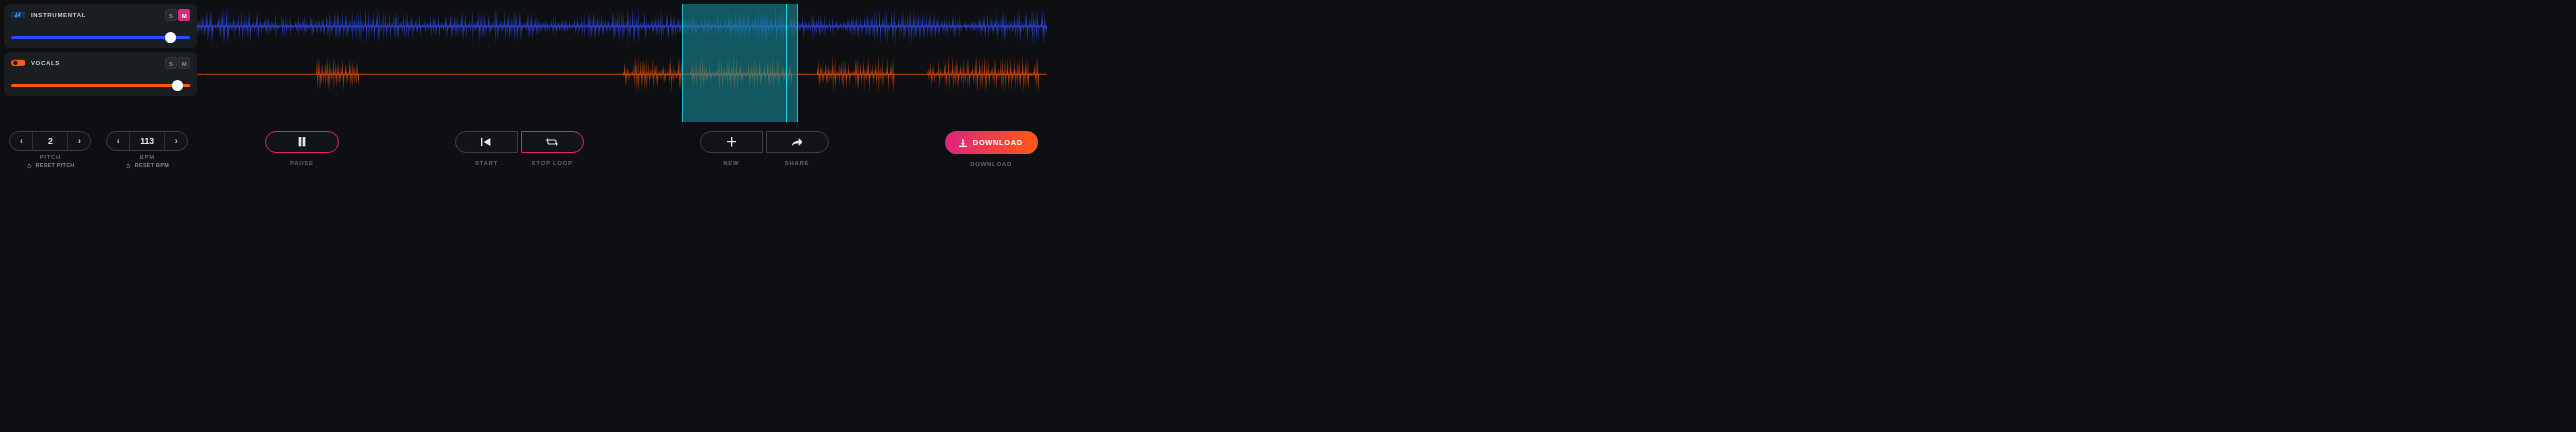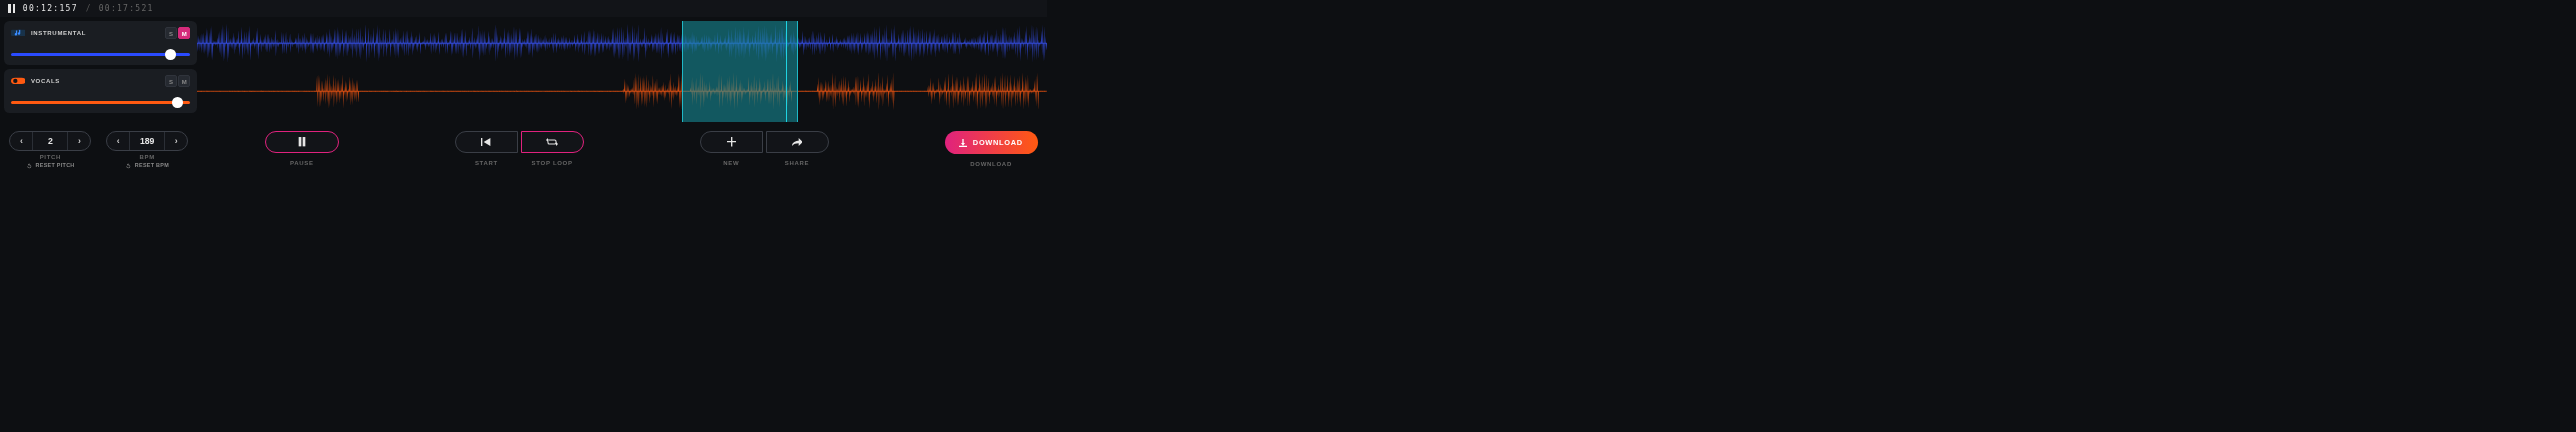--- a/index.html
+++ b/index.html
@@ -135,26 +135,20 @@
     display:flex; align-items:center; gap:5.4px; border:none; cursor:pointer;
   }
 
   .flex-grow { flex:1; }
 </style>
 </head>
 <body>
 
 <div class="app">
 
-  <div class="timebar">
-    <div class="pause-btn"></div>
-    <span class="time-cur">00:12:157</span>
-    <span class="time-sep">/</span>
-    <span class="time-tot">00:17:521</span>
-  </div>
 
   <div class="tracks">
 
     <div class="track-row">
       <div class="track-head">
         <div class="track-head-top">
           <span class="track-icon">
             <svg viewBox="0 0 24 16">
                 <rect x="0" y="3" width="24" height="10" rx="2" fill="#18324a"></rect>
                 <path d="M10 4 L10 10 A2 2 0 1 1 8 8 L8 4 L15 3 V9 A2 2 0 1 1 13 7 V3" fill="#3a8bff"></path>
@@ -224,21 +218,21 @@
         <svg viewBox="0 0 24 24">
             <path d="M12 4V1L7 6l5 5V7a5 5 0 1 1-5 5H5a7 7 0 1 0 7-7z" fill="#888"></path>
           </svg>
         <span>RESET PITCH</span>
       </div>
     </div>
 
     <div class="ctrl-group">
       <div class="stepper">
         <button>‹</button>
-        <div class="val">189</div>
+        <div class="val">113</div>
         <button>›</button>
       </div>
       <div class="sub-label">BPM</div>
       <div class="sub-link">
         <svg viewBox="0 0 24 24">
             <path d="M12 4V1L7 6l5 5V7a5 5 0 1 1-5 5H5a7 7 0 1 0 7-7z" fill="#888"></path>
           </svg>
         <span>RESET BPM</span>
       </div>
     </div>

